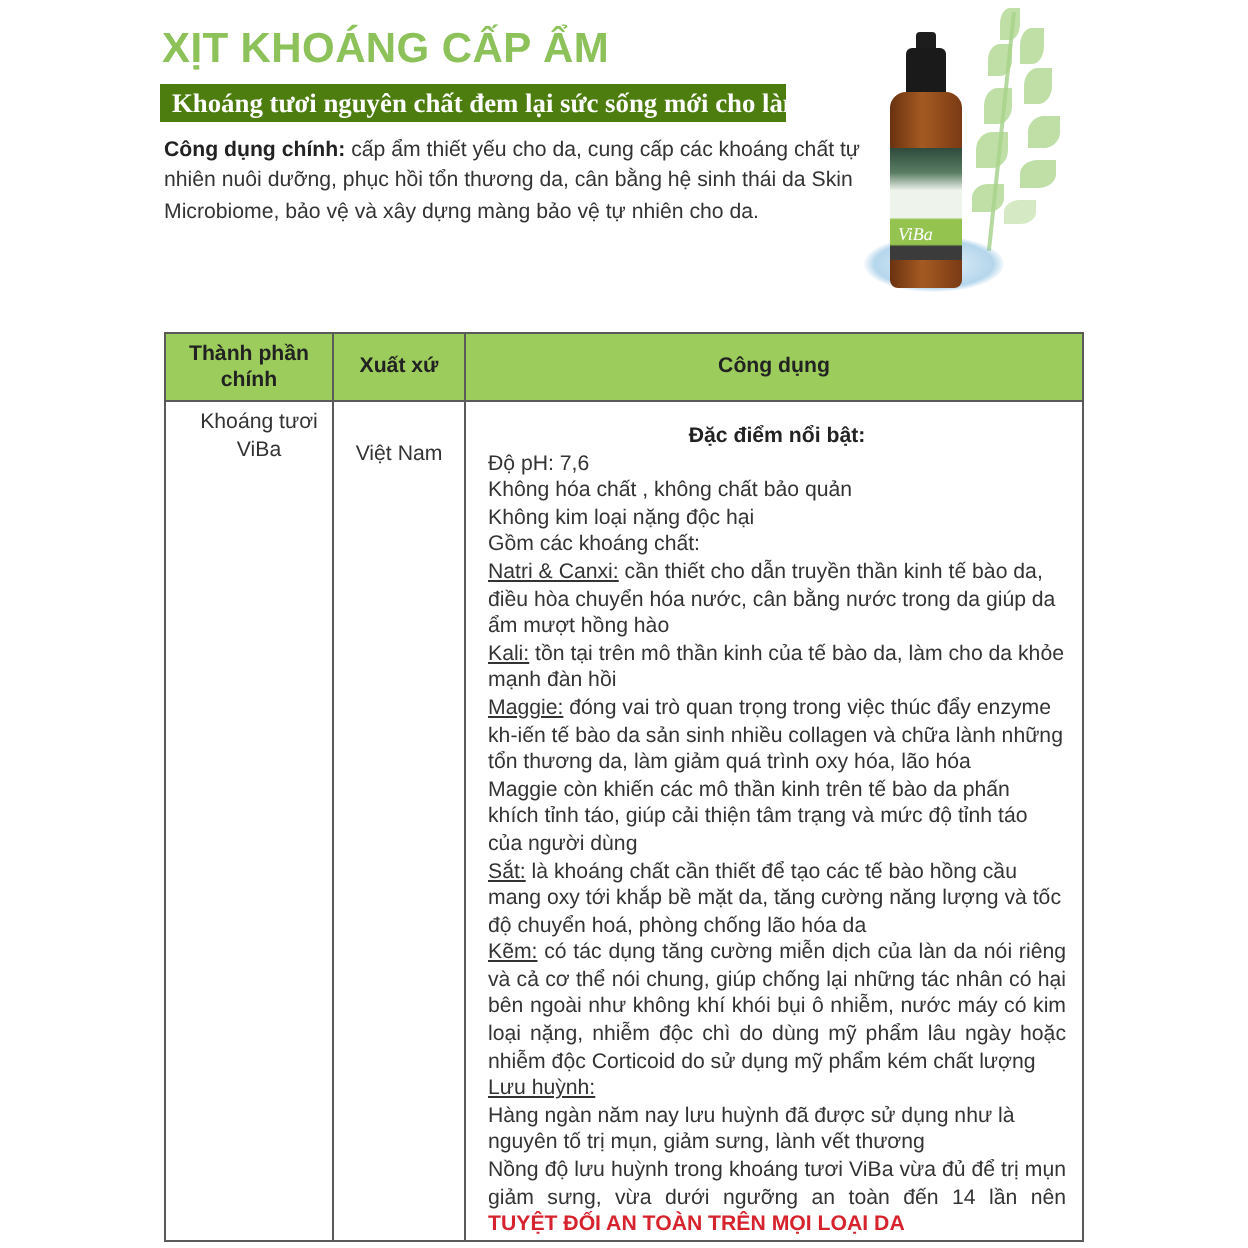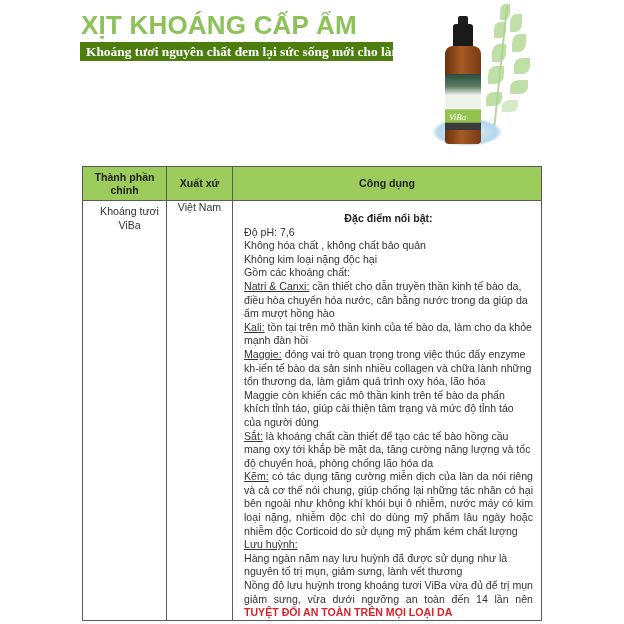--- a/index.html
+++ b/index.html
@@ -2,21 +2,21 @@
 <html><head>
 <meta charset="utf-8">
 <style>
   * { box-sizing: border-box; margin: 0; padding: 0; }
   html, body { width: 624px; height: 624px; background: #ffffff; overflow: hidden; }
   body { position: relative; font-family: "Liberation Sans", "DejaVu Sans", sans-serif; color: #2b2b2b; }
 
   .title {
     position: absolute; left: 81px; top: 10px;
     font-family: "Liberation Sans", sans-serif; font-weight: bold;
-    font-size: 26px; letter-spacing: 0.2px;
+    font-size: 21px; letter-spacing: 0.2px;
     color: #8dc25a; line-height: 30px; white-space: nowrap;
   }
   .banner {
     position: absolute; left: 80px; top: 42px; width: 313px; height: 19px;
     background: #4d7c0f; color: #ffffff;
     font-family: "Liberation Serif", "DejaVu Serif", serif; font-weight: bold;
     font-size: 13.4px; line-height: 19px; padding-left: 6px; white-space: nowrap;
   }
   .intro {
     position: absolute; left: 82px; top: 68px; width: 370px;
@@ -32,35 +32,36 @@
   .bottle-cap { position: absolute; left: 15px; top: 24px; width: 20px; height: 24px; background: #1a1a1a; border-radius: 3px 3px 1px 1px; }
   .bottle-body { position: absolute; left: 7px; top: 46px; width: 36px; height: 98px; background: linear-gradient(90deg,#6a3210,#a55a22 45%,#7a3a14); border-radius: 8px 8px 4px 4px; overflow: hidden; }
   .bottle-label { position: absolute; left: 0; top: 28px; width: 36px; height: 56px; background: linear-gradient(180deg,#2e4a3c 0%,#5a7d63 22%,#eef3ec 38%,#eef3ec 62%,#94c34f 64%,#94c34f 86%,#3b3b3b 88%); }
   .bottle-brand { position: absolute; left: 4px; top: 66px; font-family: "Liberation Serif", serif; font-style: italic; font-size: 9px; color: #fff; }
   .splash { position: absolute; left: -6px; top: 118px; width: 70px; height: 28px; border-radius: 50%; background: radial-gradient(ellipse at center, rgba(190,220,240,0.35) 0%, rgba(120,180,220,0.55) 60%, rgba(255,255,255,0) 72%); }
   table { border-collapse: collapse; width: 460px; height: 331px; position: absolute; left: 82px; top: 166px; }
   th, td { border: 1.5px solid #5a5a5a; vertical-align: top; }
   th { background: #9ccc5c; height: 34px; font-weight: bold; font-size: 10.6px; color: #222; text-align: center; vertical-align: middle; line-height: 13px; }
   td { font-size: 10.6px; color: #333; line-height: 13.6px; }
   .c1 { width: 84px; text-align: center; padding-top: 4px; }
-  .c2 { width: 66px; text-align: center; padding-top: 0; }
+  .c2 { width: 66px; text-align: center; padding-top: 20px; }
   .c3 { padding: 11px 8px 0 11px; text-align: left; }
   .c3 .hl { font-weight: bold; color: #222; text-align: center; }
   .c3 .u { text-decoration: underline; }
   .c3 .red { color: #d6232d; font-weight: bold; }
   .c3 .line { display: block; }
   .just { text-align: justify; }
 </style>
 </head>
 <body>
 
 <div class="title">XỊT KHOÁNG CẤP ẨM</div>
 <div class="banner">Khoáng tươi nguyên chất đem lại sức sống mới cho làn da</div>
 
 <div class="intro">
+  <div><b>Công dụng chính:</b><span> cấp ẩm thiết yếu cho da, cung cấp các khoáng chất tự nhiên nuôi dưỡng, phục hồi tổn thương da, cân bằng hệ sinh thái da Skin Microbiome, bảo vệ và xây dựng màng bảo vệ tự nhiên cho da.</span></div>
 </div>
 
 <div class="product">
   <div class="stem" style="left:68px;top:6px;height:120px;transform:rotate(6deg);"></div>
   <div class="leaf" style="left:62px;top:4px;width:10px;height:16px;"></div>
   <div class="leaf" style="left:72px;top:14px;width:12px;height:18px;"></div>
   <div class="leaf" style="left:56px;top:22px;width:12px;height:16px;"></div>
   <div class="leaf" style="left:74px;top:34px;width:14px;height:18px;"></div>
   <div class="leaf" style="left:54px;top:44px;width:14px;height:18px;"></div>
   <div class="leaf" style="left:76px;top:58px;width:16px;height:16px;"></div>

